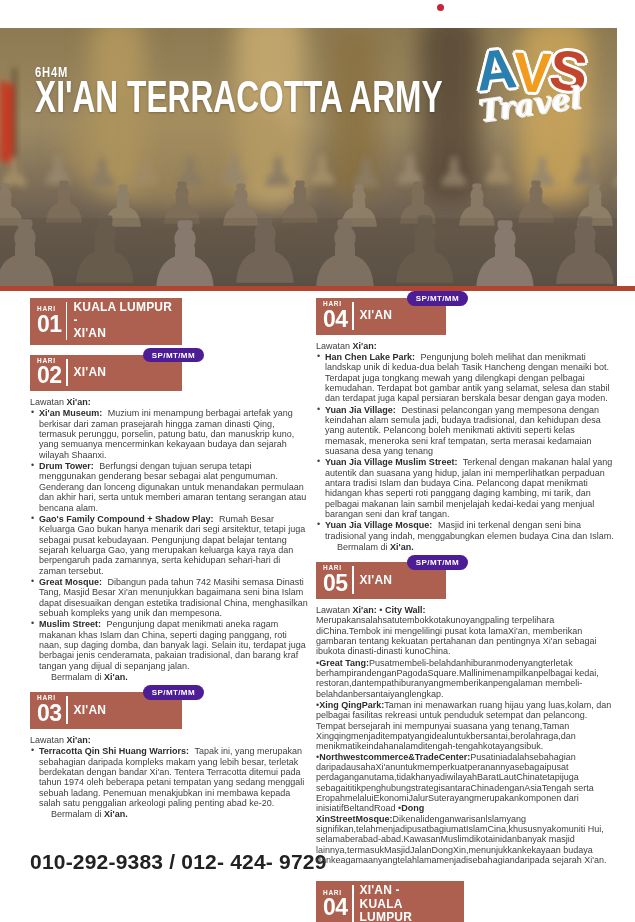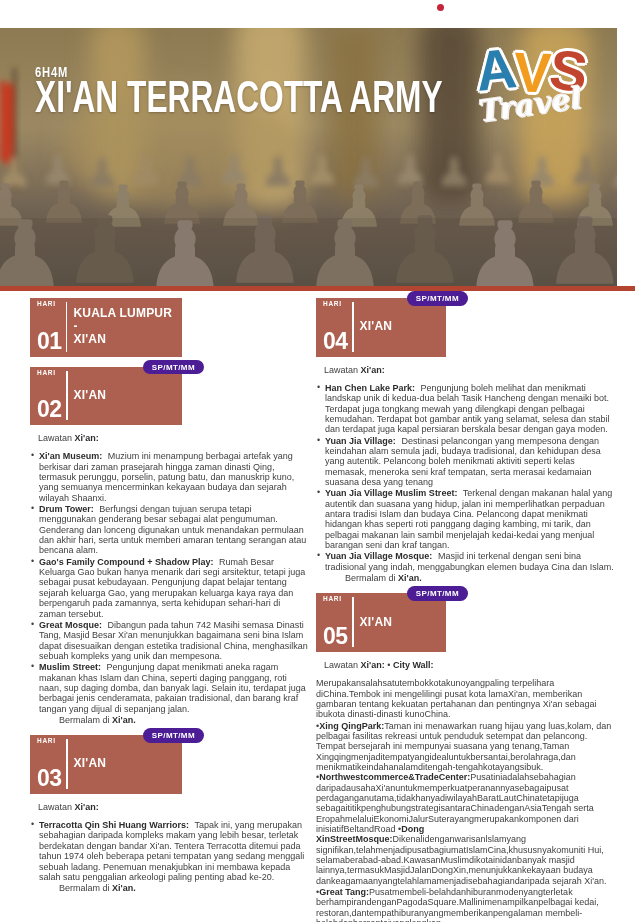--- a/index.html
+++ b/index.html
@@ -30,30 +30,30 @@
 
   
   .content{position:absolute;left:30px;top:297px;display:flex;gap:8px;}
   .col-l{width:278px;}
   .col-r{width:300px;}
   .dhead{position:relative;background:#ad604f;color:#fff;display:flex;align-items:center;
          padding:3px 8px 4px 7px;margin:10px 0 6px;box-sizing:border-box;}
   .dhead.first{margin-top:1px;}
   .dhead.gap{margin-top:16px;}
   .w152{width:152px;}  .w130{width:130px;}  .w148{width:148px;}
-  .nw{display:flex;flex-direction:column;line-height:1;gap:22px;}
+  .nw{display:flex;flex-direction:column;line-height:1;}
   .hari{font-size:6.5px;font-weight:bold;letter-spacing:.7px;}
   .num{font-size:23px;font-weight:bold;letter-spacing:-.5px;}
   .vbar{width:2px;align-self:stretch;background:#fff;margin:1px 6px 1px 4px;}
   .dtitle{font-size:12px;font-weight:bold;line-height:1.1;letter-spacing:.2px;}
   .badge{position:absolute;top:-7px;right:-22px;background:#4c1d95;border-radius:9px;
          padding:3px 9px 2.5px;font-size:8px;font-weight:bold;letter-spacing:.4px;color:#fff;}
 
   .bt{font-size:9px;line-height:1.15;color:#3f3f3f;overflow-wrap:anywhere;}
-  p{margin:8px;}
+  p{margin:0;}
   .bld{color:#2c2c2c;font-weight:bold;}
   ul.itms{list-style:none;margin:1px 0 0;padding:0;}
   ul.itms li{position:relative;padding-left:9px;margin:0 0 1px;}
   ul.itms li::before{content:"\2022";position:absolute;left:1px;top:-1px;color:#3f3f3f;}
   li .lead{margin-right:3px;}
   .note{margin-top:1px;padding-left:21px;}
   .flowp{margin:0 0 1px;}
   .flowitem::before{content:"\2022 ";}
   .phone{margin-top:30px;font-size:21px;font-weight:bold;color:#222;
          letter-spacing:.2px;white-space:nowrap;}
@@ -256,27 +256,27 @@
         <span class="badge">SP/MT/MM</span>
       </div>
       <p class="bt intro">
         <span>Lawatan</span>
         <span class="bld">Xi'an:</span>
         <span>•</span>
         <span class="bld">City Wall:</span>
       </p>
       <p class="bt flowp">Merupakansalahsatutembokkotakunoyangpaling terpelihara diChina.Tembok ini mengelilingi pusat kota lamaXi'an, memberikan gambaran tentang kekuatan pertahanan dan pentingnya Xi'an sebagai ibukota dinasti-dinasti kunoChina.</p>
       <p class="bt flowp">
+        <span class="flowitem"><span class="bld">Great Tang:</span><span>Pusatmembeli-belahdanhiburanmodenyangterletak berhampirandenganPagodaSquare.Mallinimenampilkanpelbagai kedai, restoran,dantempathiburanyangmemberikanpengalaman membeli-belahdanbersantaiyanglengkap.</span></span>
+      </p>
+      <p class="bt flowp">
         <span class="flowitem"><span class="bld">Xing QingPark:</span><span>Taman ini menawarkan ruang hijau yang luas,kolam, dan pelbagai fasilitas rekreasi untuk penduduk setempat dan pelancong. Tempat bersejarah ini mempunyai suasana yang tenang,Taman Xingqingmenjaditempatyangidealuntukbersantai,berolahraga,dan menikmatikeindahanalamditengah-tengahkotayangsibuk.</span></span>
         <span class="flowitem"><span class="bld">Northwestcommerce&amp;TradeCenter:</span><span>Pusatiniadalahsebahagian daripadausahaXi'anuntukmemperkuatperanannyasebagaipusat perdaganganutama,tidakhanyadiwilayahBaratLautChinatetapijuga sebagaititikpenghubungstrategisantaraChinadenganAsiaTengah serta EropahmelaluiEkonomiJalurSuterayangmerupakankomponen dari inisiatifBeltandRoad</span></span>
         <span class="flowitem"><span class="bld">Dong XinStreetMosque:</span><span>Dikenalidenganwarisanlslamyang signifikan,telahmenjadipusatbagiumatIslamCina,khususnyakomuniti Hui, selamaberabad-abad.KawasanMuslimdikotainidanbanyak masjid lainnya,termasukMasjidJalanDongXin,menunjukkankekayaan budaya dankeagamaanyangtelahlamamenjadisebahagiandaripada sejarah Xi'an.</span></span>
       </p>
-      <p class="bt flowp">
-        <span class="flowitem"><span class="bld">Great Tang:</span><span>Pusatmembeli-belahdanhiburanmodenyangterletak berhampirandenganPagodaSquare.Mallinimenampilkanpelbagai kedai, restoran,dantempathiburanyangmemberikanpengalaman membeli-belahdanbersantaiyanglengkap.</span></span>
-      </p>
 
       <div class="dhead gap w148">
         <div class="nw">
           <span class="hari">HARI</span>
           <span class="num">04</span>
         </div>
         <div class="vbar"></div>
         <div class="dtitle">
           <div>XI'AN -</div>
           <div>KUALA LUMPUR</div>

